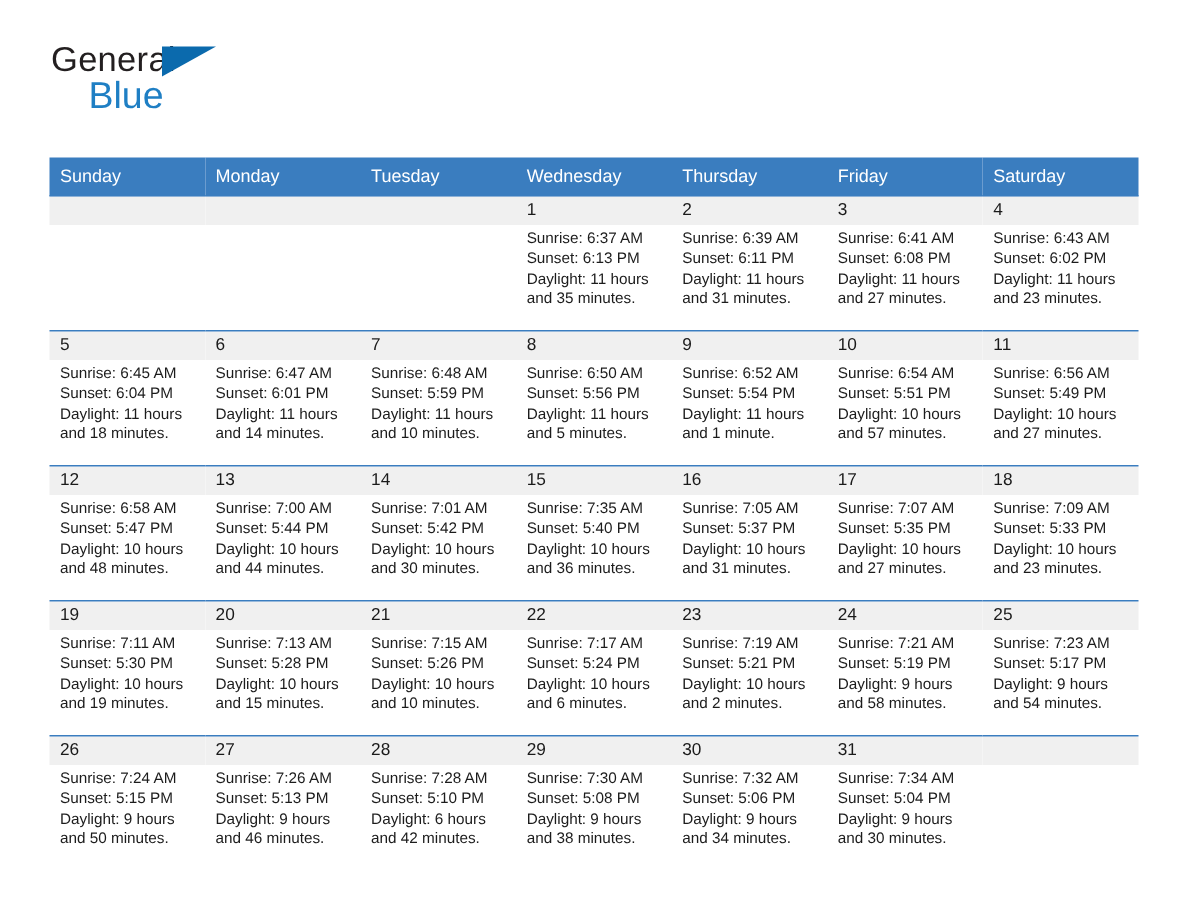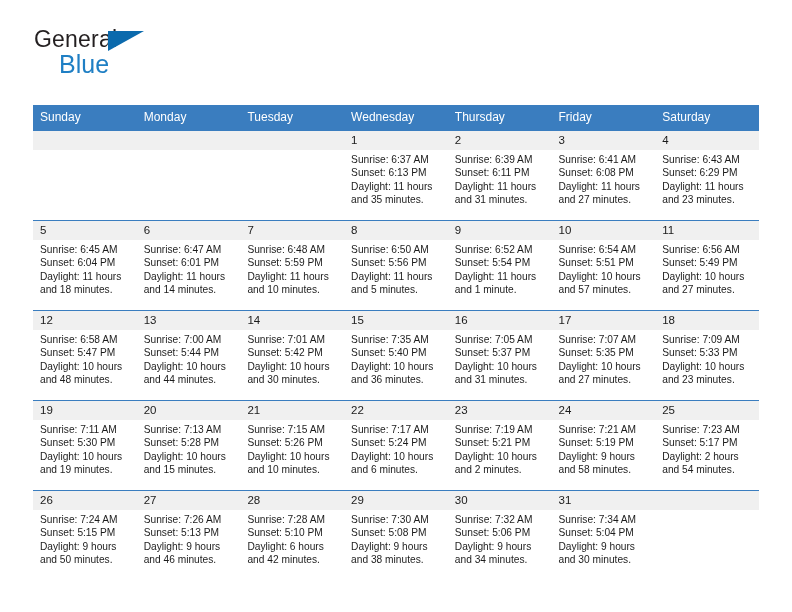--- a/index.html
+++ b/index.html
@@ -212,21 +212,21 @@
             <div class="details">
               <div>Sunrise: 6:41 AM</div>
               <div>Sunset: 6:08 PM</div>
               <div class="daylight">Daylight: 11 hours and 27 minutes.</div>
             </div>
           </td>
           <td>
             <div class="daynum">4</div>
             <div class="details">
               <div>Sunrise: 6:43 AM</div>
-              <div>Sunset: 6:29 PM</div>
+              <div>Sunset: 6:02 PM</div>
               <div class="daylight">Daylight: 11 hours and 23 minutes.</div>
             </div>
           </td>
         </tr>
         <tr class="week">
           <td>
             <div class="daynum">5</div>
             <div class="details">
               <div>Sunrise: 6:45 AM</div>
               <div>Sunset: 6:04 PM</div>
@@ -387,21 +387,21 @@
               <div>Sunrise: 7:21 AM</div>
               <div>Sunset: 5:19 PM</div>
               <div class="daylight">Daylight: 9 hours and 58 minutes.</div>
             </div>
           </td>
           <td>
             <div class="daynum">25</div>
             <div class="details">
               <div>Sunrise: 7:23 AM</div>
               <div>Sunset: 5:17 PM</div>
-              <div class="daylight">Daylight: 2 hours and 54 minutes.</div>
+              <div class="daylight">Daylight: 9 hours and 54 minutes.</div>
             </div>
           </td>
         </tr>
         <tr class="week">
           <td>
             <div class="daynum">26</div>
             <div class="details">
               <div>Sunrise: 7:24 AM</div>
               <div>Sunset: 5:15 PM</div>
               <div class="daylight">Daylight: 9 hours and 50 minutes.</div>

